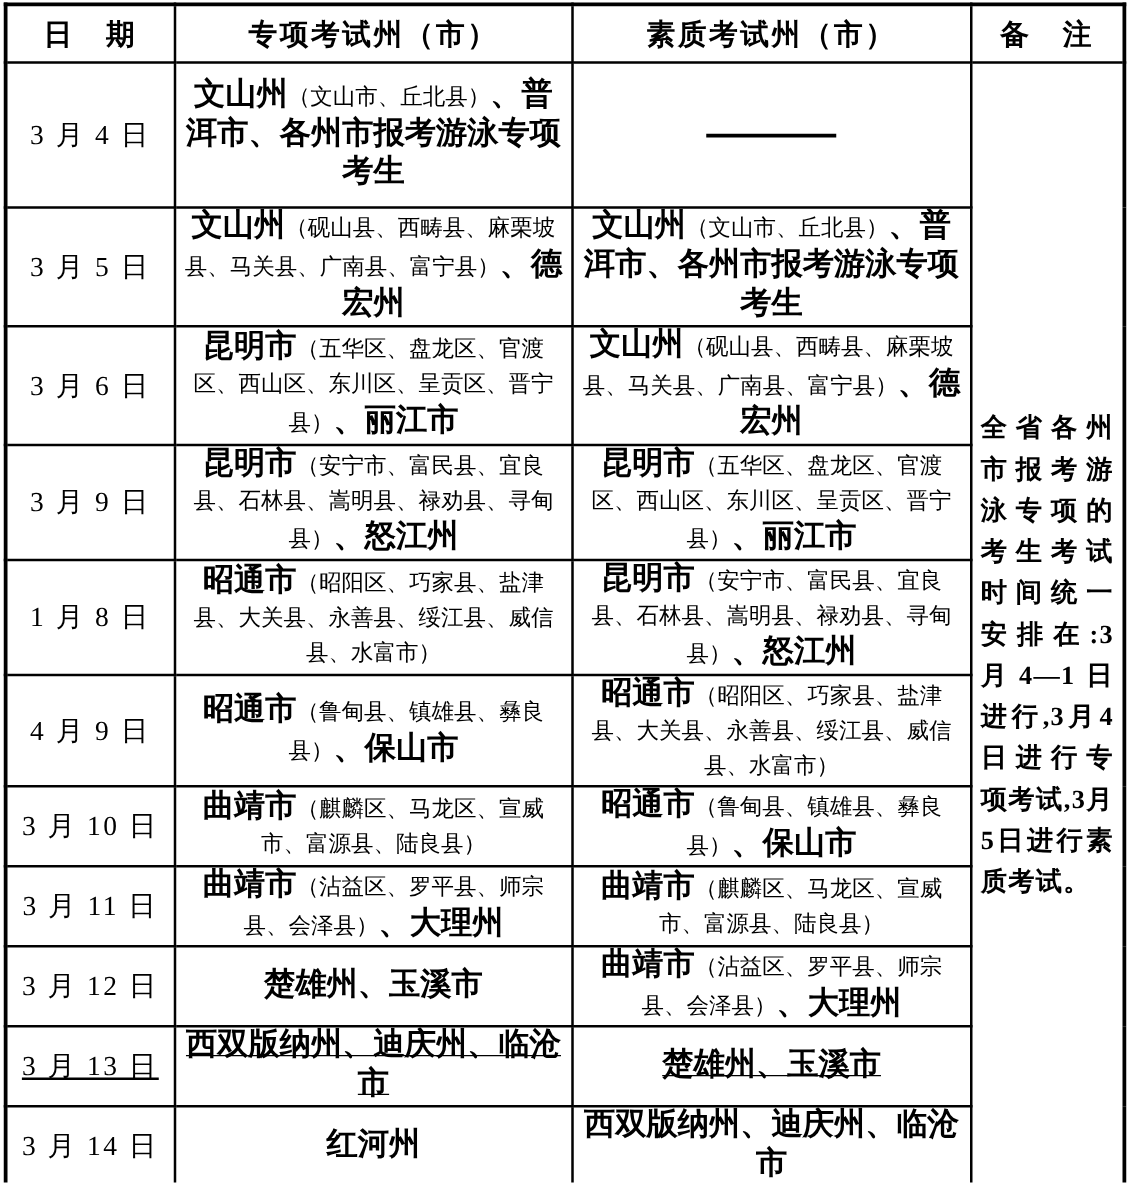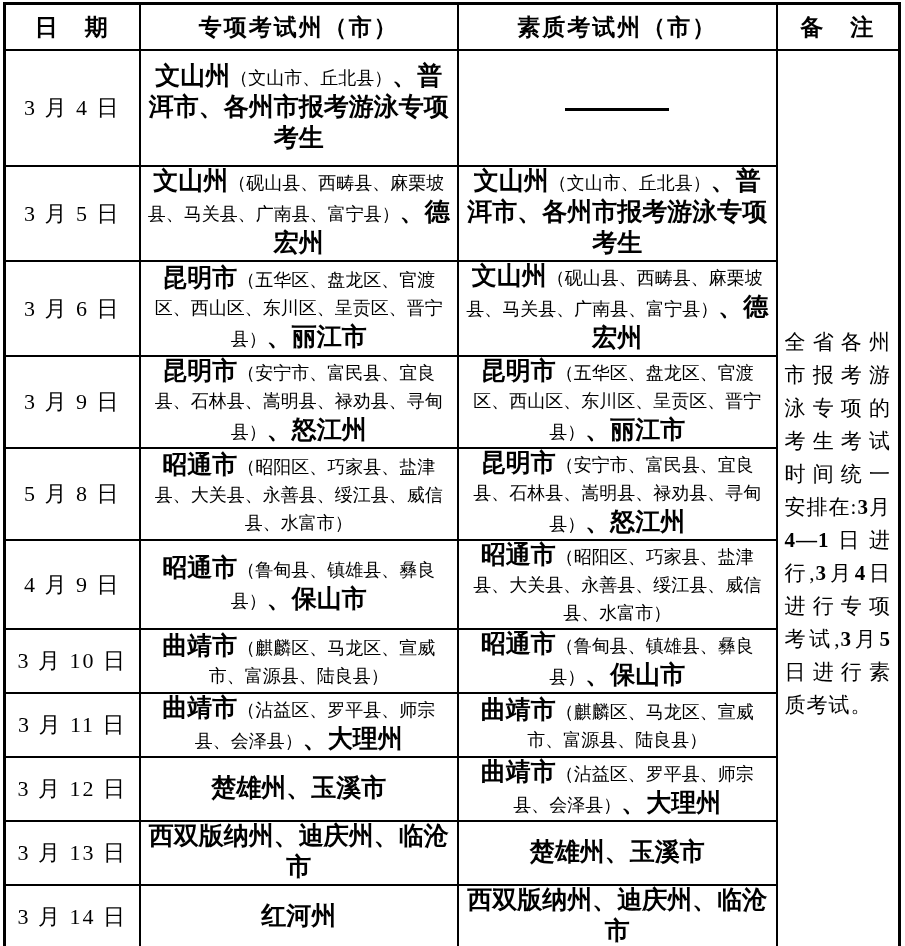--- a/index.html
+++ b/index.html
@@ -63,21 +63,21 @@
     text-align:justify;
     line-height:33px;
     padding:0 7px;
     vertical-align:middle;
     letter-spacing:1px;
   }
   td.remark .b{
     font-weight:bold;
     font-family:"Liberation Serif","DejaVu Serif",serif;
   }
-  td.remark .l{ font-weight:400; }
+  td.remark .l{ font-weight:700; }
 </style>
 </head>
 <body>
 
 <table class="sched">
   <colgroup>
     <col style="width:134px">
     <col style="width:316px">
     <col style="width:316px">
     <col style="width:122px">
@@ -106,21 +106,21 @@
         <td class="date">3 月 6 日</td>
         <td class="content"><span class="b">昆明市</span><span class="l">（五华区、盘龙区、官渡区、西山区、东川区、呈贡区、晋宁县）</span><span class="b">、丽江市</span></td>
         <td class="content"><span class="b">文山州</span><span class="l">（砚山县、西畴县、麻栗坡县、马关县、广南县、富宁县）</span><span class="b">、德宏州</span></td>
       </tr>
       <tr style="height: 91px;">
         <td class="date">3 月 9 日</td>
         <td class="content"><span class="b">昆明市</span><span class="l">（安宁市、富民县、宜良县、石林县、嵩明县、禄劝县、寻甸县）</span><span class="b">、怒江州</span></td>
         <td class="content"><span class="b">昆明市</span><span class="l">（五华区、盘龙区、官渡区、西山区、东川区、呈贡区、晋宁县）</span><span class="b">、丽江市</span></td>
       </tr>
       <tr style="height: 89px;">
-        <td class="date">5 月 8 日</td>
+        <td class="date">1 月 8 日</td>
         <td class="content"><span class="b">昭通市</span><span class="l">（昭阳区、巧家县、盐津县、大关县、永善县、绥江县、威信县、水富市）</span></td>
         <td class="content"><span class="b">昆明市</span><span class="l">（安宁市、富民县、宜良县、石林县、嵩明县、禄劝县、寻甸县）</span><span class="b">、怒江州</span></td>
       </tr>
       <tr style="height: 87px;">
         <td class="date">4 月 9 日</td>
         <td class="content"><span class="b">昭通市</span><span class="l">（鲁甸县、镇雄县、彝良县）</span><span class="b">、保山市</span></td>
         <td class="content"><span class="b">昭通市</span><span class="l">（昭阳区、巧家县、盐津县、大关县、永善县、绥江县、威信县、水富市）</span></td>
       </tr>
       <tr style="height: 56px;">
         <td class="date">3 月 10 日</td>
@@ -130,21 +130,21 @@
       <tr style="height: 57px; padding-left: 36px;">
         <td class="date">3 月 11 日</td>
         <td class="content"><span class="b">曲靖市</span><span class="l">（沾益区、罗平县、师宗县、会泽县）</span><span class="b">、大理州</span></td>
         <td class="content"><span class="b">曲靖市</span><span class="l">（麒麟区、马龙区、宣威市、富源县、陆良县）</span></td>
       </tr>
       <tr style="height: 60px;">
         <td class="date">3 月 12 日</td>
         <td class="content"><span class="b">楚雄州、玉溪市</span></td>
         <td class="content"><span class="b">曲靖市</span><span class="l">（沾益区、罗平县、师宗县、会泽县）</span><span class="b">、大理州</span></td>
       </tr>
-      <tr style="height: 62px;">
+      <tr style="height: 62px; text-decoration: underline;">
         <td class="date">3 月 13 日</td>
         <td class="content"><span class="b">西双版纳州、迪庆州、临沧市</span></td>
         <td class="content"><span class="b">楚雄州、玉溪市</span></td>
       </tr>
       <tr style="height: 56px; padding-left: 40px;">
         <td class="date">3 月 14 日</td>
         <td class="content"><span class="b">红河州</span></td>
         <td class="content"><span class="b">西双版纳州、迪庆州、临沧市</span></td>
       </tr>
       <tr style="height: 50px;">

